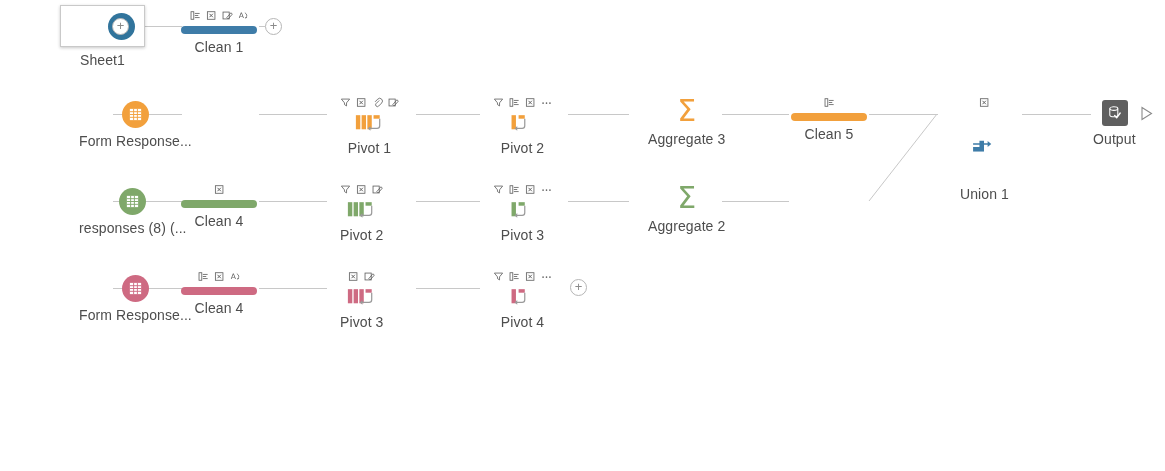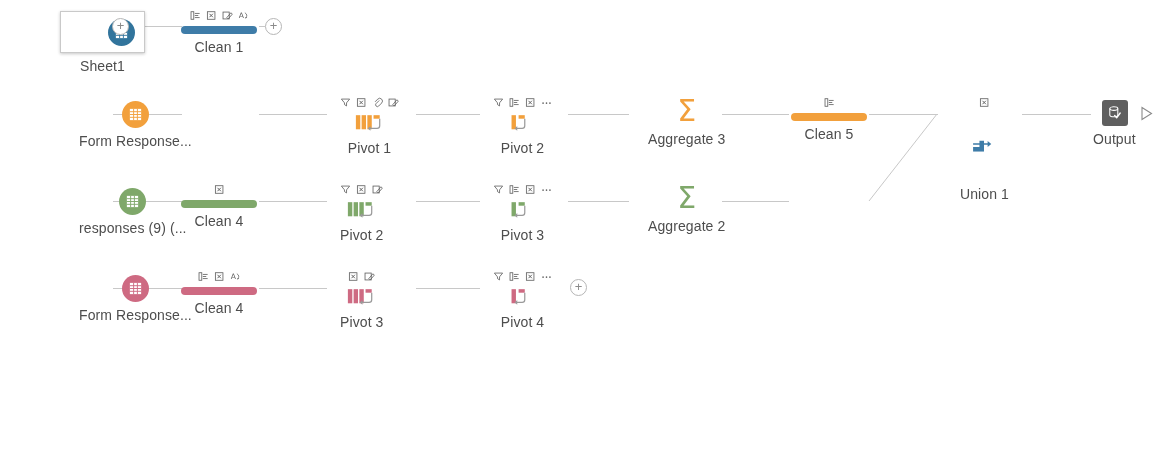--- a/index.html
+++ b/index.html
@@ -94,21 +94,21 @@
   <div class="wire" style="left:259px;top:288px;width:68px;"></div>
   <div class="wire" style="left:416px;top:288px;width:64px;"></div>
 
   <div class="wire" style="left:869px;top:114px;width:69px;"></div>
   <div class="wire" style="left:1022px;top:114px;width:69px;"></div>
 
   <svg class="diag" style="left:0;top:0;width:1165px;height:471px;">
     <line x1="869" y1="201" x2="937" y2="114" stroke="#C8C8C8" stroke-width="1"></line>
   </svg>
 
-  <div class="node" style="left:24px;top:11px;padding-left:36px;">
+  <div class="node" style="left:24px;top:5px;padding-left:36px;">
     <div class="sheet-card">
       <div class="src-circle" style="background:#31749C;">
         <svg width="15" height="15" viewBox="0 0 16 16">
           <rect x="2" y="2" width="12" height="12" fill="#fff"></rect>
           <g stroke="#31749C" stroke-width="1">
             <line x1="2" y1="5" x2="14" y2="5"></line>
               <line x1="2" y1="8" x2="14" y2="8"></line>
             <line x1="2" y1="11" x2="14" y2="11"></line>
             <line x1="6" y1="2" x2="6" y2="14"></line>
               <line x1="10" y1="2" x2="10" y2="14"></line>
@@ -269,21 +269,21 @@
         <rect x="2" y="2" width="12" height="12" fill="#fff"></rect>
         <g stroke="#7FA86A" stroke-width="1">
           <line x1="2" y1="5" x2="14" y2="5"></line>
             <line x1="2" y1="8" x2="14" y2="8"></line>
           <line x1="2" y1="11" x2="14" y2="11"></line>
           <line x1="6" y1="2" x2="6" y2="14"></line>
             <line x1="10" y1="2" x2="10" y2="14"></line>
         </g>
       </svg>
     </div>
-    <div class="caption">responses (9) (...</div>
+    <div class="caption">responses (8) (...</div>
   </div>
 
   <div class="node" style="left:181px;top:181px;">
     <div class="badges">
       <svg width="11" height="11" viewBox="0 0 16 16">
         <rect x="2" y="2.5" width="11" height="11" fill="none" stroke="#5F5F5F" stroke-width="1.2"></rect>
         <g stroke="#5F5F5F" stroke-width="1.4">
             <line x1="5" y1="5.5" x2="10" y2="10.5"></line>
             <line x1="10" y1="5.5" x2="5" y2="10.5"></line>
           </g>

